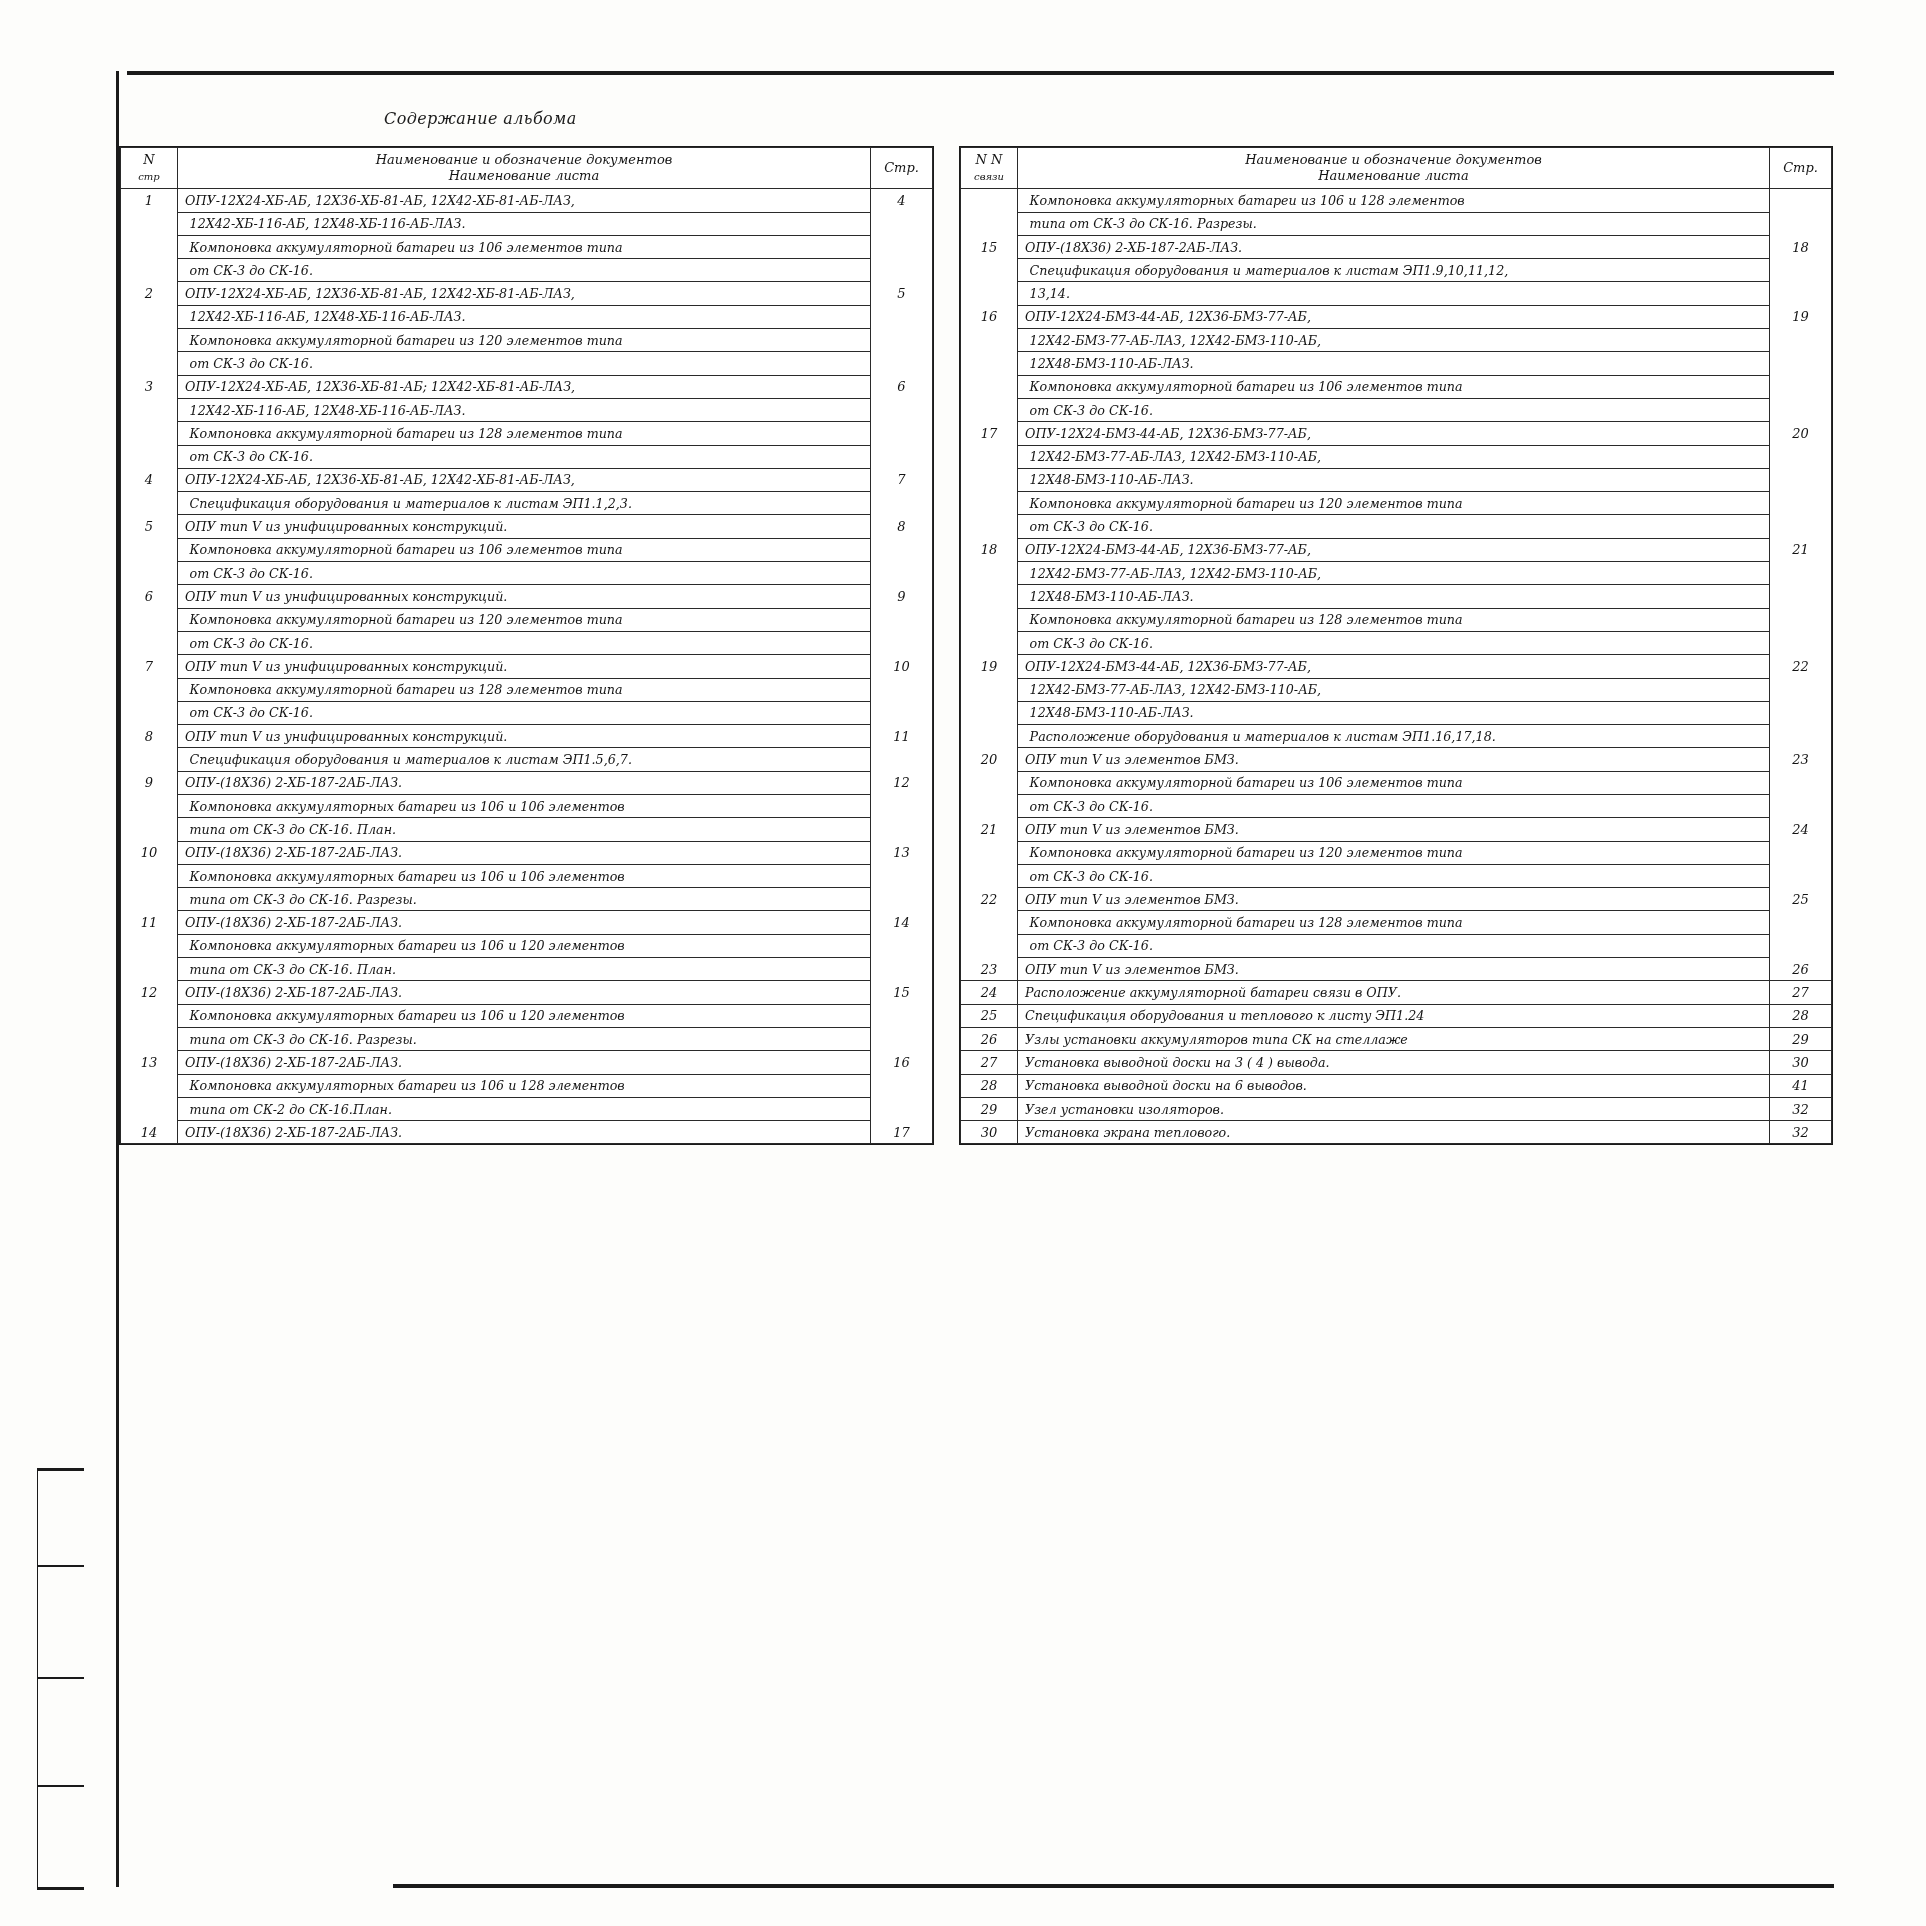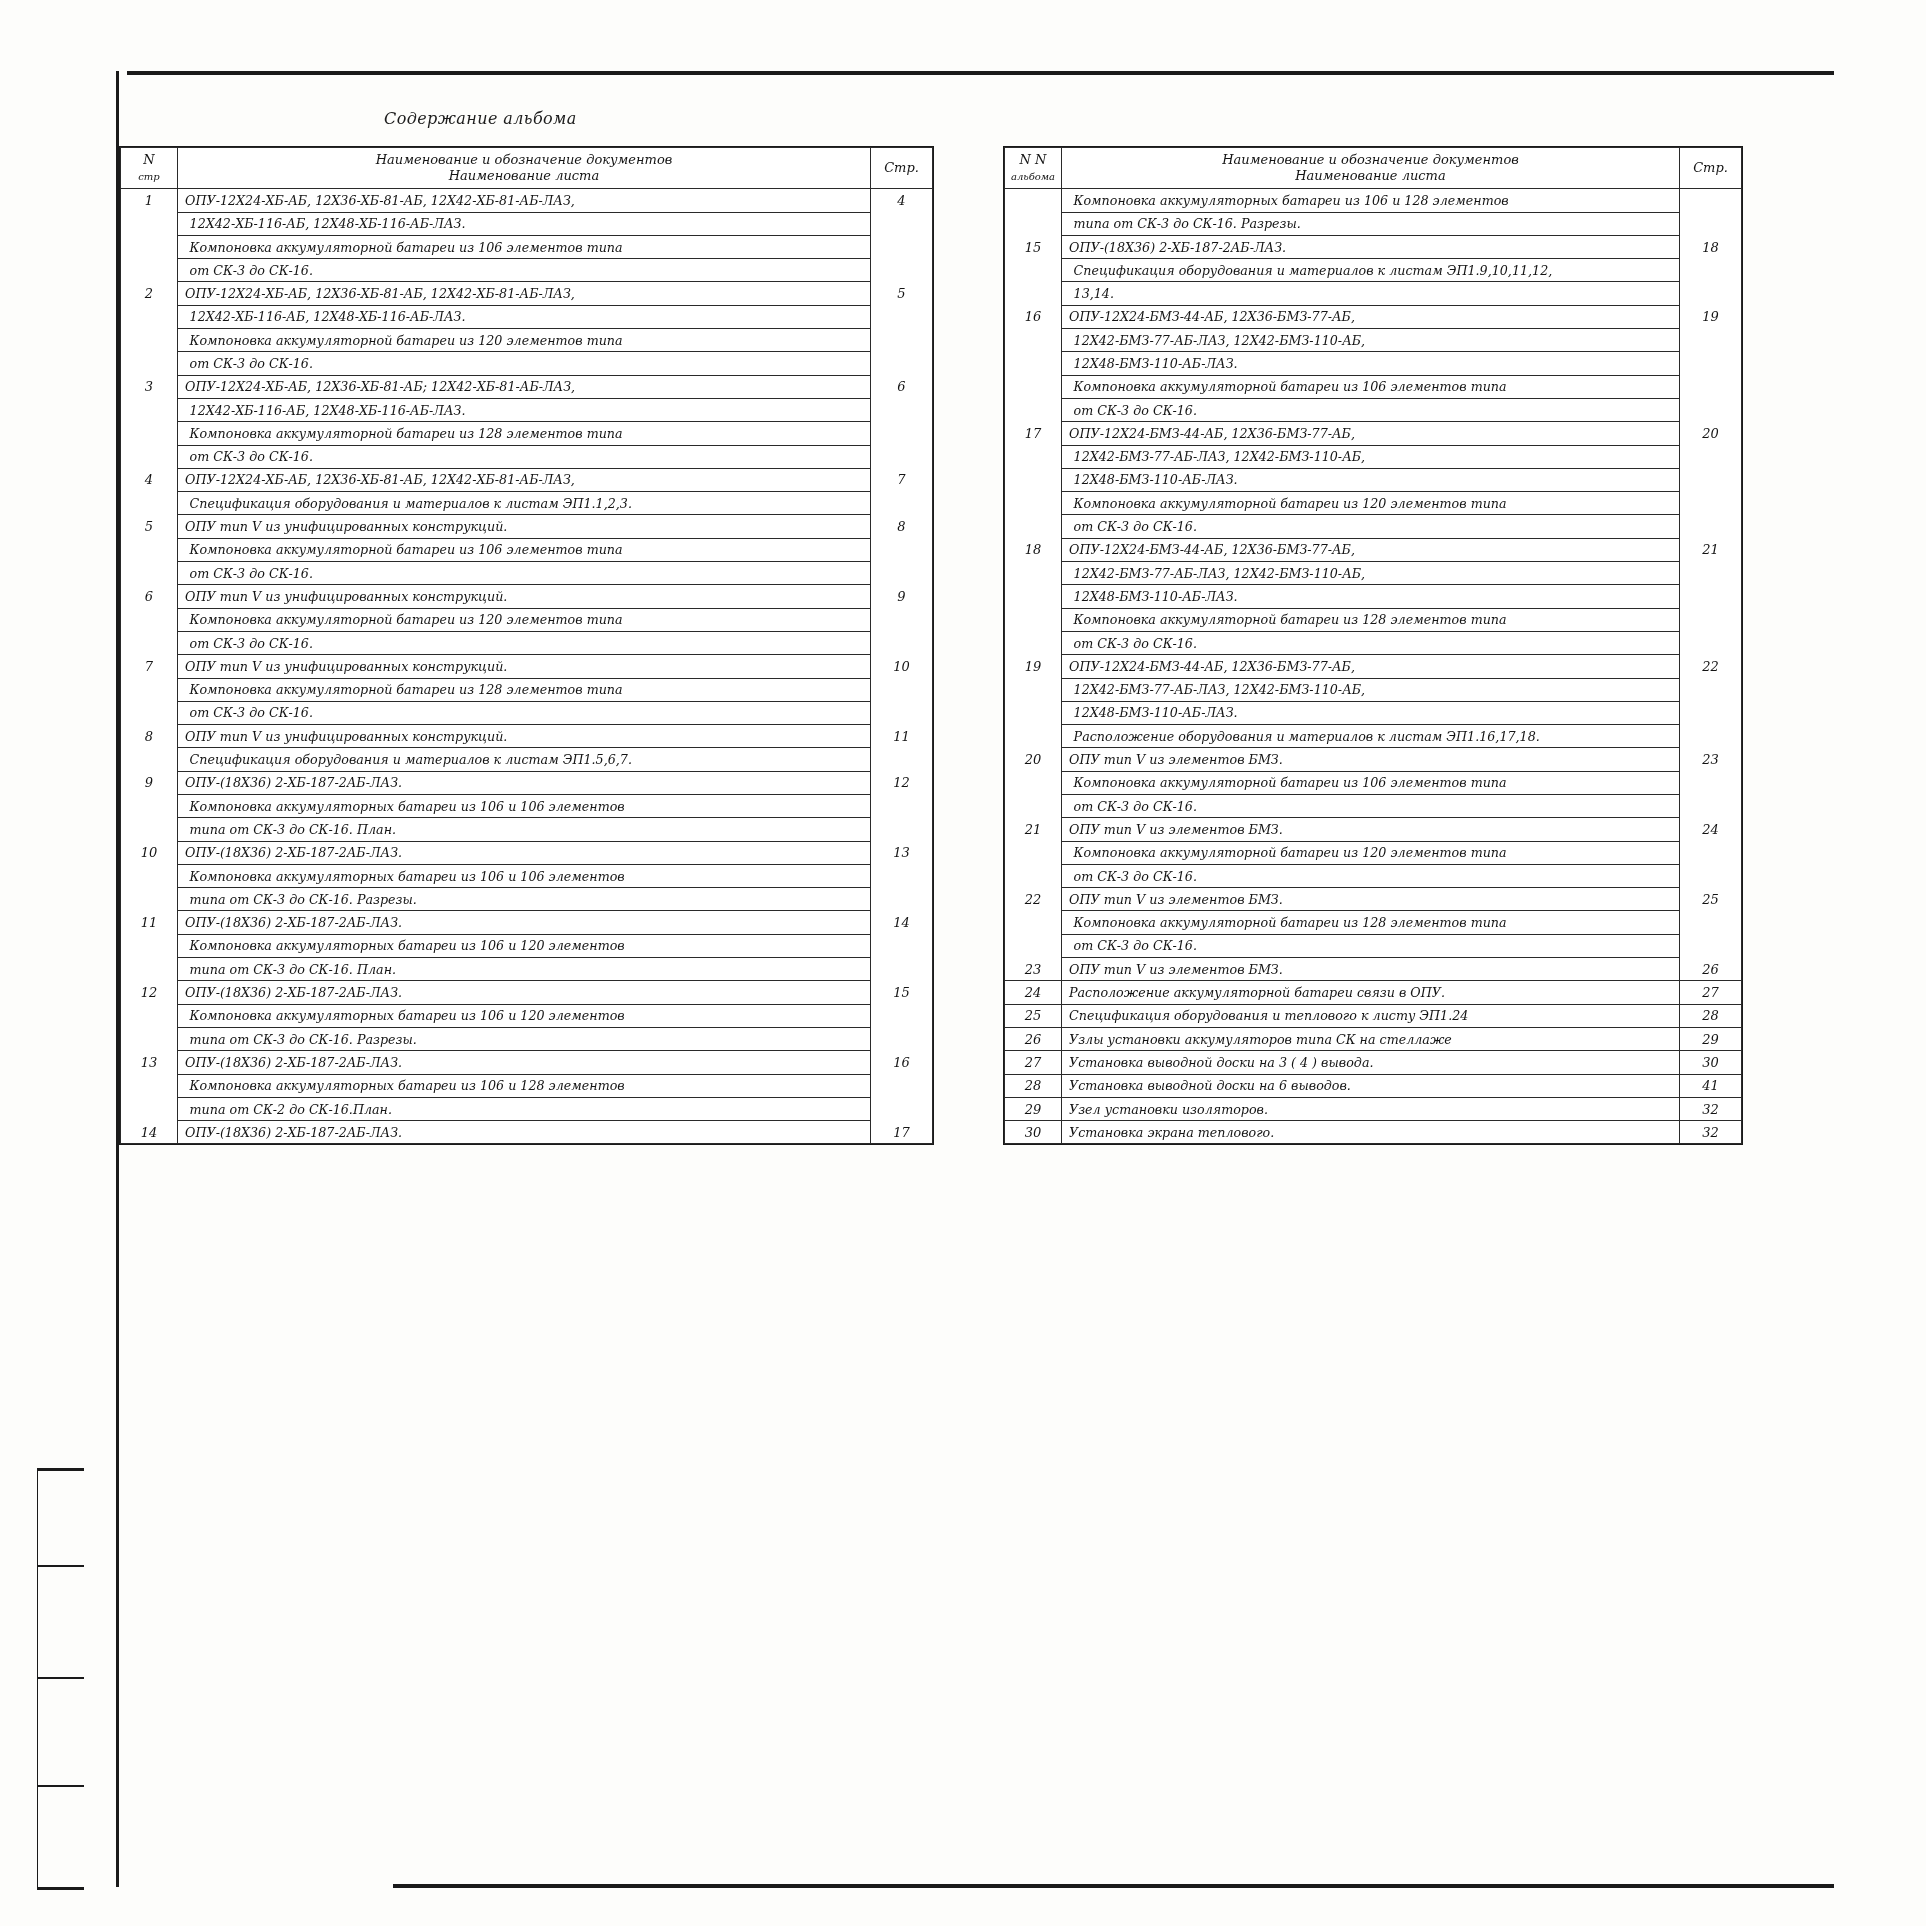--- a/index.html
+++ b/index.html
@@ -71,21 +71,21 @@
   }
 
   
   .tbl {
     position: absolute;
     border: 1.9px solid #1a1a1a;
     box-sizing: border-box;
     background: #fff;
   }
   #table-left  { left: 119px;  top: 146px;  width: 815px; }
-  #table-right { left: 959px; top: 146px;  width: 740px; margin-left: 44px; }
+  #table-right { left: 959px; top: 146px;  width: 874px; }
 
   table {
     border-collapse: collapse;
     width: 100%;
     table-layout: fixed;
   }
   td, th {
     border: 1.2px solid #2a2a2a;
     padding: 0;
     vertical-align: middle;
@@ -372,21 +372,21 @@
     <table>
       <colgroup>
         <col class="c-num">
           <col>
           <col class="c-page">
       </colgroup>
       <thead>
         <tr class="hdr">
           <th>
             <span>N N</span><br>
-            <span style="font-size:10px">альбома</span>
+            <span style="font-size:10px">связи</span>
           </th>
           <th>
             <span>Наименование  и  обозначение  документов</span><br>
             <span>Наименование  листа</span>
           </th>
           <th>Стр.</th>
         </tr>
       </thead>
       <tbody id="right-body">
           <tr class="cont dash">

